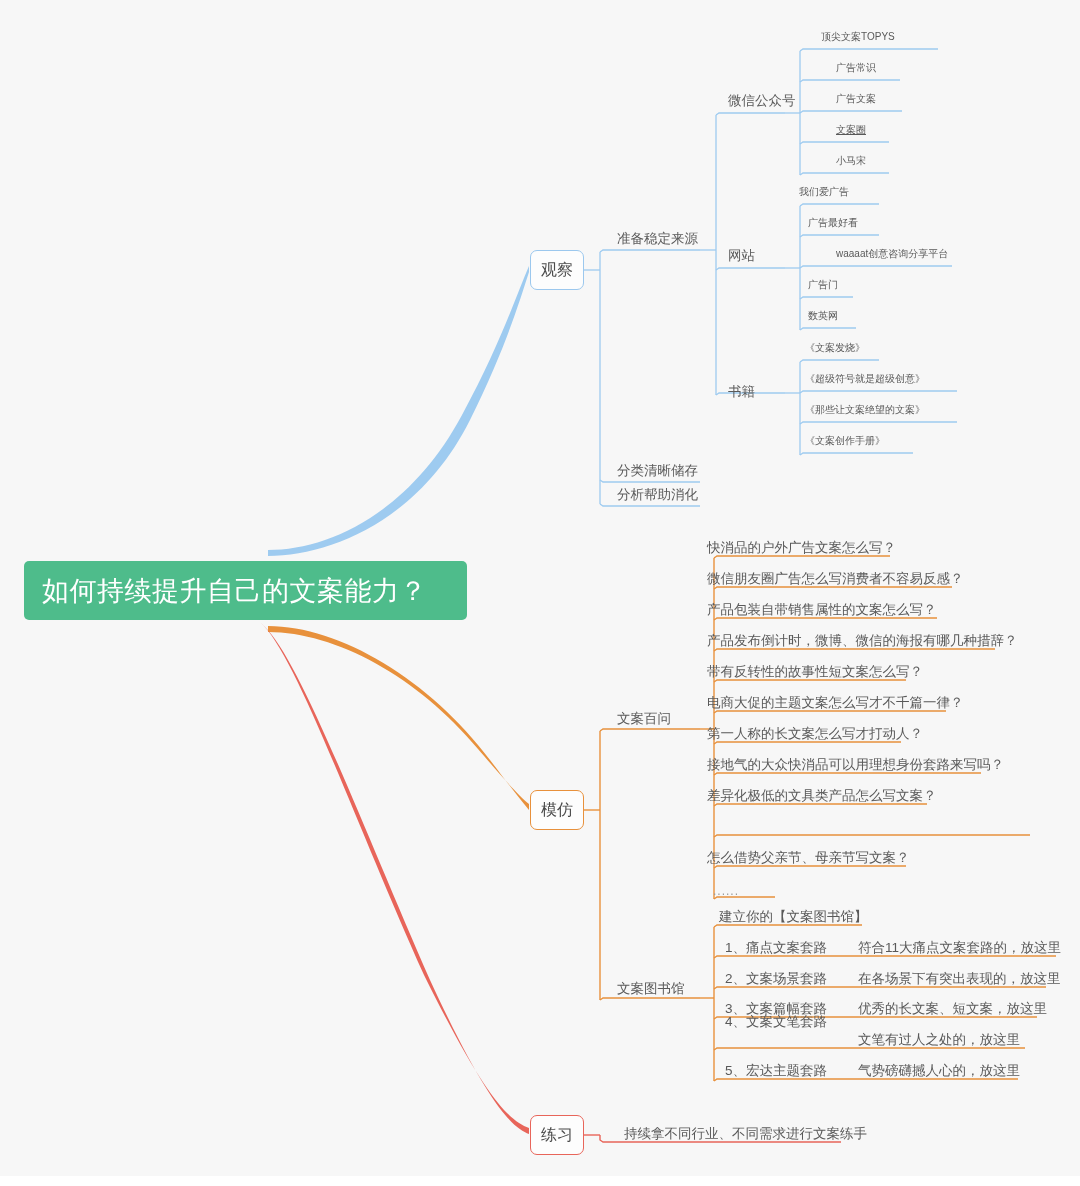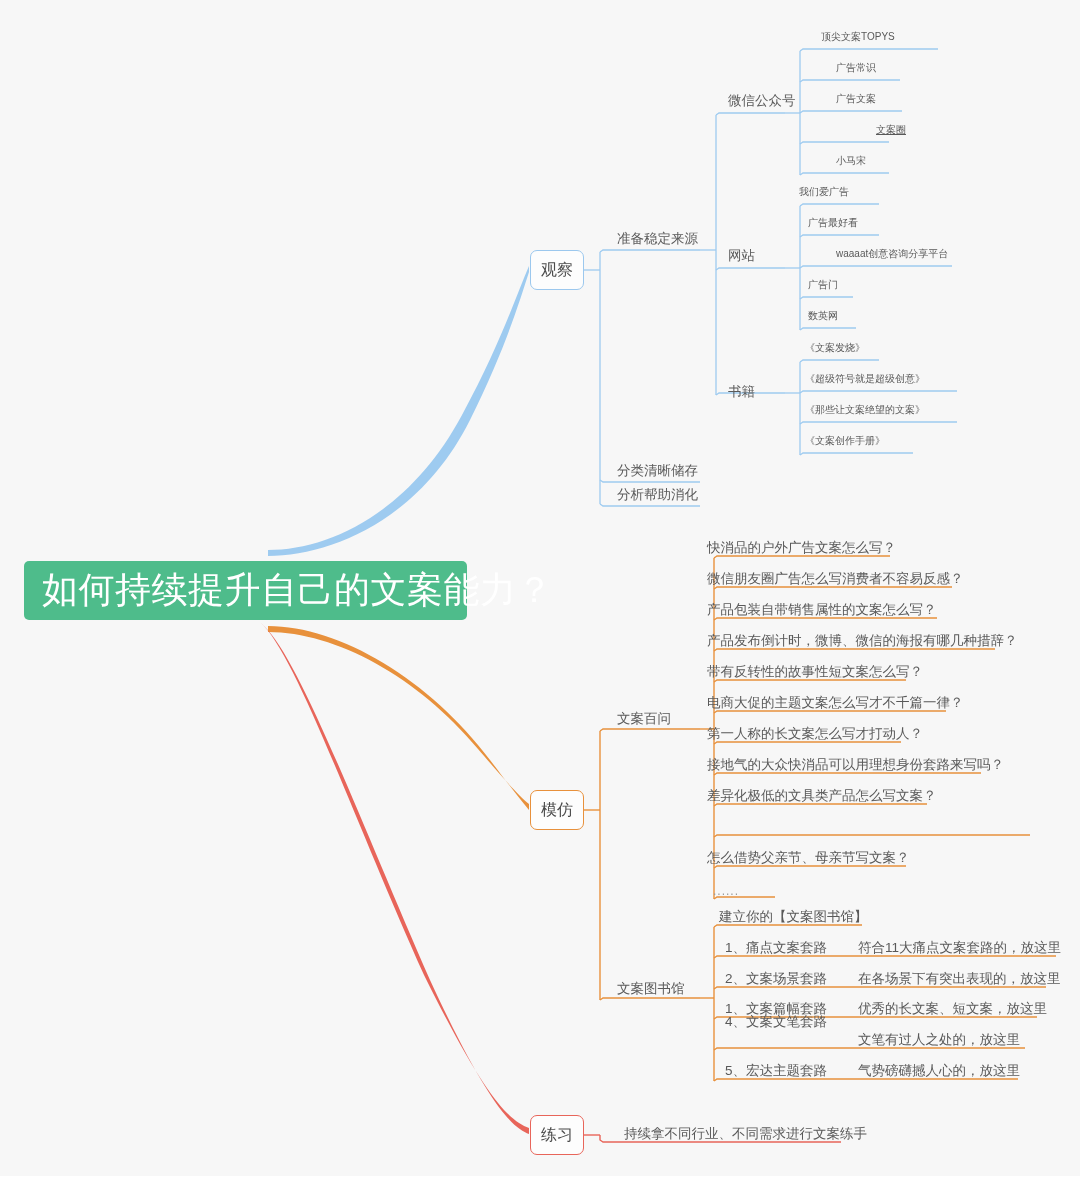--- a/index.html
+++ b/index.html
@@ -31,21 +31,21 @@
     left:24px; top:561px;
     width:443px; height:59px;
     background:#4ebc8b;
     border-radius:5px;
     display:flex; align-items:center;
     padding-left:18px;
     z-index:6;
   }
   .root-node .root-text{
     color:#ffffff;
-    font-size:36px;
+    font-size:27px;
     letter-spacing:0.5px;
     white-space:nowrap;
   }
 
   
   .l1{
     position:absolute;
     background:#fdfdfd;
     border:1.4px solid #9cc8ee;
     border-radius:7px;
@@ -197,21 +197,21 @@
   <div class="l2" style="left:617px; top:462px;">分类清晰储存</div>
   <div class="l2" style="left:617px; top:486px;">分析帮助消化</div>
 
   <div class="l2" style="left:728px; top:92px;">微信公众号</div>
   <div class="l2" style="left:728px; top:247px;">网站</div>
   <div class="l2" style="left:728px; top:383px;">书籍</div>
 
   <div class="lbl sz14" style="left:821px; top:29px;">顶尖文案TOPYS</div>
   <div class="lbl sz14" style="left:836px; top:60px;">广告常识</div>
   <div class="lbl sz14" style="left:836px; top:91px;">广告文案</div>
-  <div class="lbl sz14" style="left:876px; top:122px;text-decoration:underline;">文案圈</div>
+  <div class="lbl sz14" style="left:836px; top:122px;text-decoration:underline;">文案圈</div>
   <div class="lbl sz14" style="left:836px; top:153px;">小马宋</div>
 
   <div class="lbl sz14" style="left:799px; top:184px;">我们爱广告</div>
   <div class="lbl sz14" style="left:808px; top:215px;">广告最好看</div>
   <div class="lbl sz14" style="left:836px; top:246px;">waaaat创意咨询分享平台</div>
   <div class="lbl sz14" style="left:808px; top:277px;">广告门</div>
   <div class="lbl sz14" style="left:808px; top:308px;">数英网</div>
 
   <div class="lbl sz14" style="left:805px; top:340px;">《文案发烧》</div>
   <div class="lbl sz14" style="left:805px; top:371px;">《超级符号就是超级创意》</div>
@@ -234,21 +234,21 @@
   <div class="lbl dots" style="left:713px; top:884px;">......</div>
 
   <div class="lbl" style="left:719px; top:909px;">建立你的【文案图书馆】</div>
 
   <div class="lbl" style="left:725px; top:940px;">1、痛点文案套路</div>
   <div class="lbl" style="left:858px; top:940px;">符合11大痛点文案套路的，放这里</div>
 
   <div class="lbl" style="left:725px; top:971px;">2、文案场景套路</div>
   <div class="lbl" style="left:858px; top:971px;">在各场景下有突出表现的，放这里</div>
 
-  <div class="lbl" style="left:725px; top:1001px;">1、文案篇幅套路</div>
+  <div class="lbl" style="left:725px; top:1001px;">3、文案篇幅套路</div>
   <div class="lbl" style="left:858px; top:1001px;">优秀的长文案、短文案，放这里</div>
 
   <div class="lbl" style="left:725px; top:1014px;">4、文案文笔套路</div>
   <div class="lbl" style="left:858px; top:1032px;">文笔有过人之处的，放这里</div>
 
   <div class="lbl" style="left:725px; top:1063px;">5、宏达主题套路</div>
   <div class="lbl" style="left:858px; top:1063px;">气势磅礴撼人心的，放这里</div>
 
   <div class="lbl" style="left:624px; top:1126px;">持续拿不同行业、不同需求进行文案练手</div>
 

